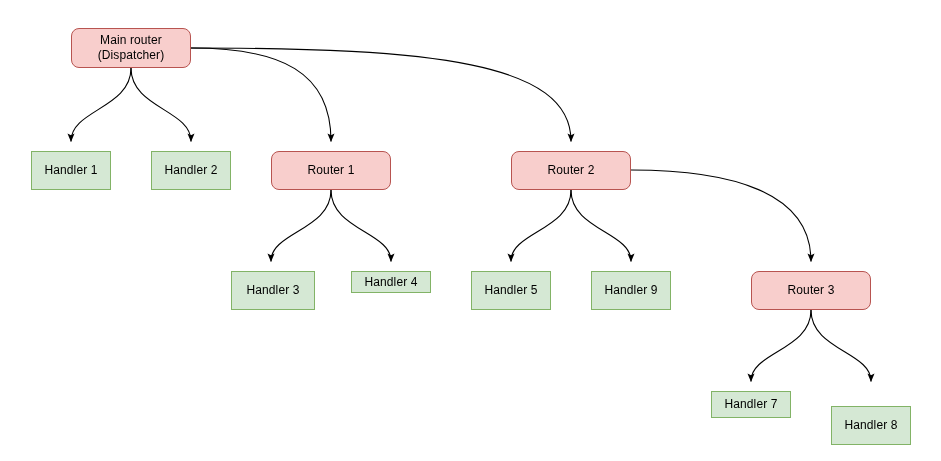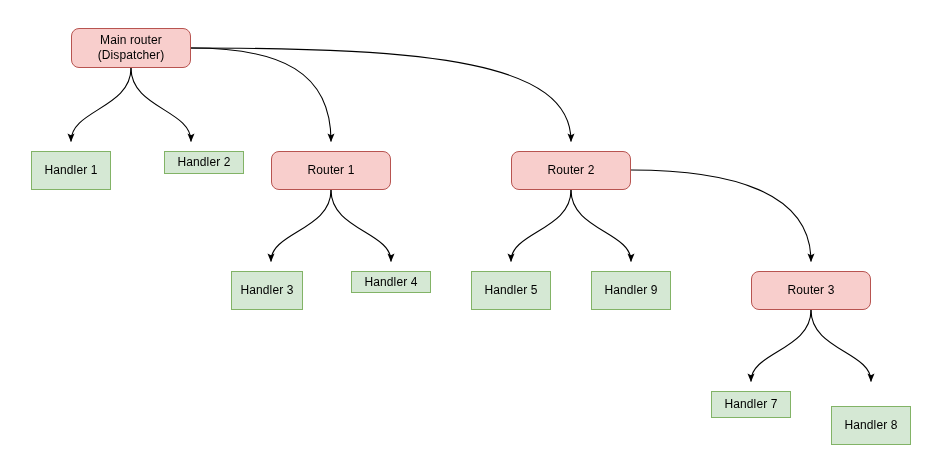--- a/index.html
+++ b/index.html
@@ -80,24 +80,24 @@
         <path d="M 631 170 C 731 170 811 192 811 261" fill="none" stroke="#000000" stroke-width="1.1" stroke-linecap="round" marker-end="url(#arrowhead)"></path>
         <path d="M 811 310 C 811 350 751 352 751 381" fill="none" stroke="#000000" stroke-width="1.1" stroke-linecap="round" marker-end="url(#arrowhead)"></path>
         <path d="M 811 310 C 811 350 871 352 871 381" fill="none" stroke="#000000" stroke-width="1.1" stroke-linecap="round" marker-end="url(#arrowhead)"></path>
       </g>
   </svg>
 
   <div id="node-layer">
       <div class="node router" style="left: 71px; top: 28px; width: 120px; height: 40px;"><span class="node-label">Main router
 (Dispatcher)</span></div>
       <div class="node handler" style="left: 31px; top: 151px; width: 80px; height: 39px;"><span class="node-label">Handler 1</span></div>
-      <div class="node handler" style="left: 164px; top: 151px; width: 80px; height: 23px;"><span class="node-label">Handler 2</span></div>
+      <div class="node handler" style="left: 151px; top: 151px; width: 80px; height: 39px;"><span class="node-label">Handler 2</span></div>
       <div class="node router" style="left: 271px; top: 151px; width: 120px; height: 39px;"><span class="node-label">Router 1</span></div>
       <div class="node router" style="left: 511px; top: 151px; width: 120px; height: 39px;"><span class="node-label">Router 2</span></div>
-      <div class="node handler" style="left: 231px; top: 271px; width: 72px; height: 39px;"><span class="node-label">Handler 3</span></div>
+      <div class="node handler" style="left: 231px; top: 271px; width: 84px; height: 39px;"><span class="node-label">Handler 3</span></div>
       <div class="node handler" style="left: 351px; top: 271px; width: 80px; height: 22px;"><span class="node-label">Handler 4</span></div>
       <div class="node handler" style="left: 471px; top: 271px; width: 80px; height: 39px;"><span class="node-label">Handler 5</span></div>
       <div class="node handler" style="left: 591px; top: 271px; width: 80px; height: 39px;"><span class="node-label">Handler 9</span></div>
       <div class="node router" style="left: 751px; top: 271px; width: 120px; height: 39px;"><span class="node-label">Router 3</span></div>
       <div class="node handler" style="left: 711px; top: 391px; width: 80px; height: 27px;"><span class="node-label">Handler 7</span></div>
       <div class="node handler" style="left: 831px; top: 391px; width: 80px; height: 39px; margin-top: 15px;"><span class="node-label">Handler 8</span></div>
     </div>
 
 </div>
 

